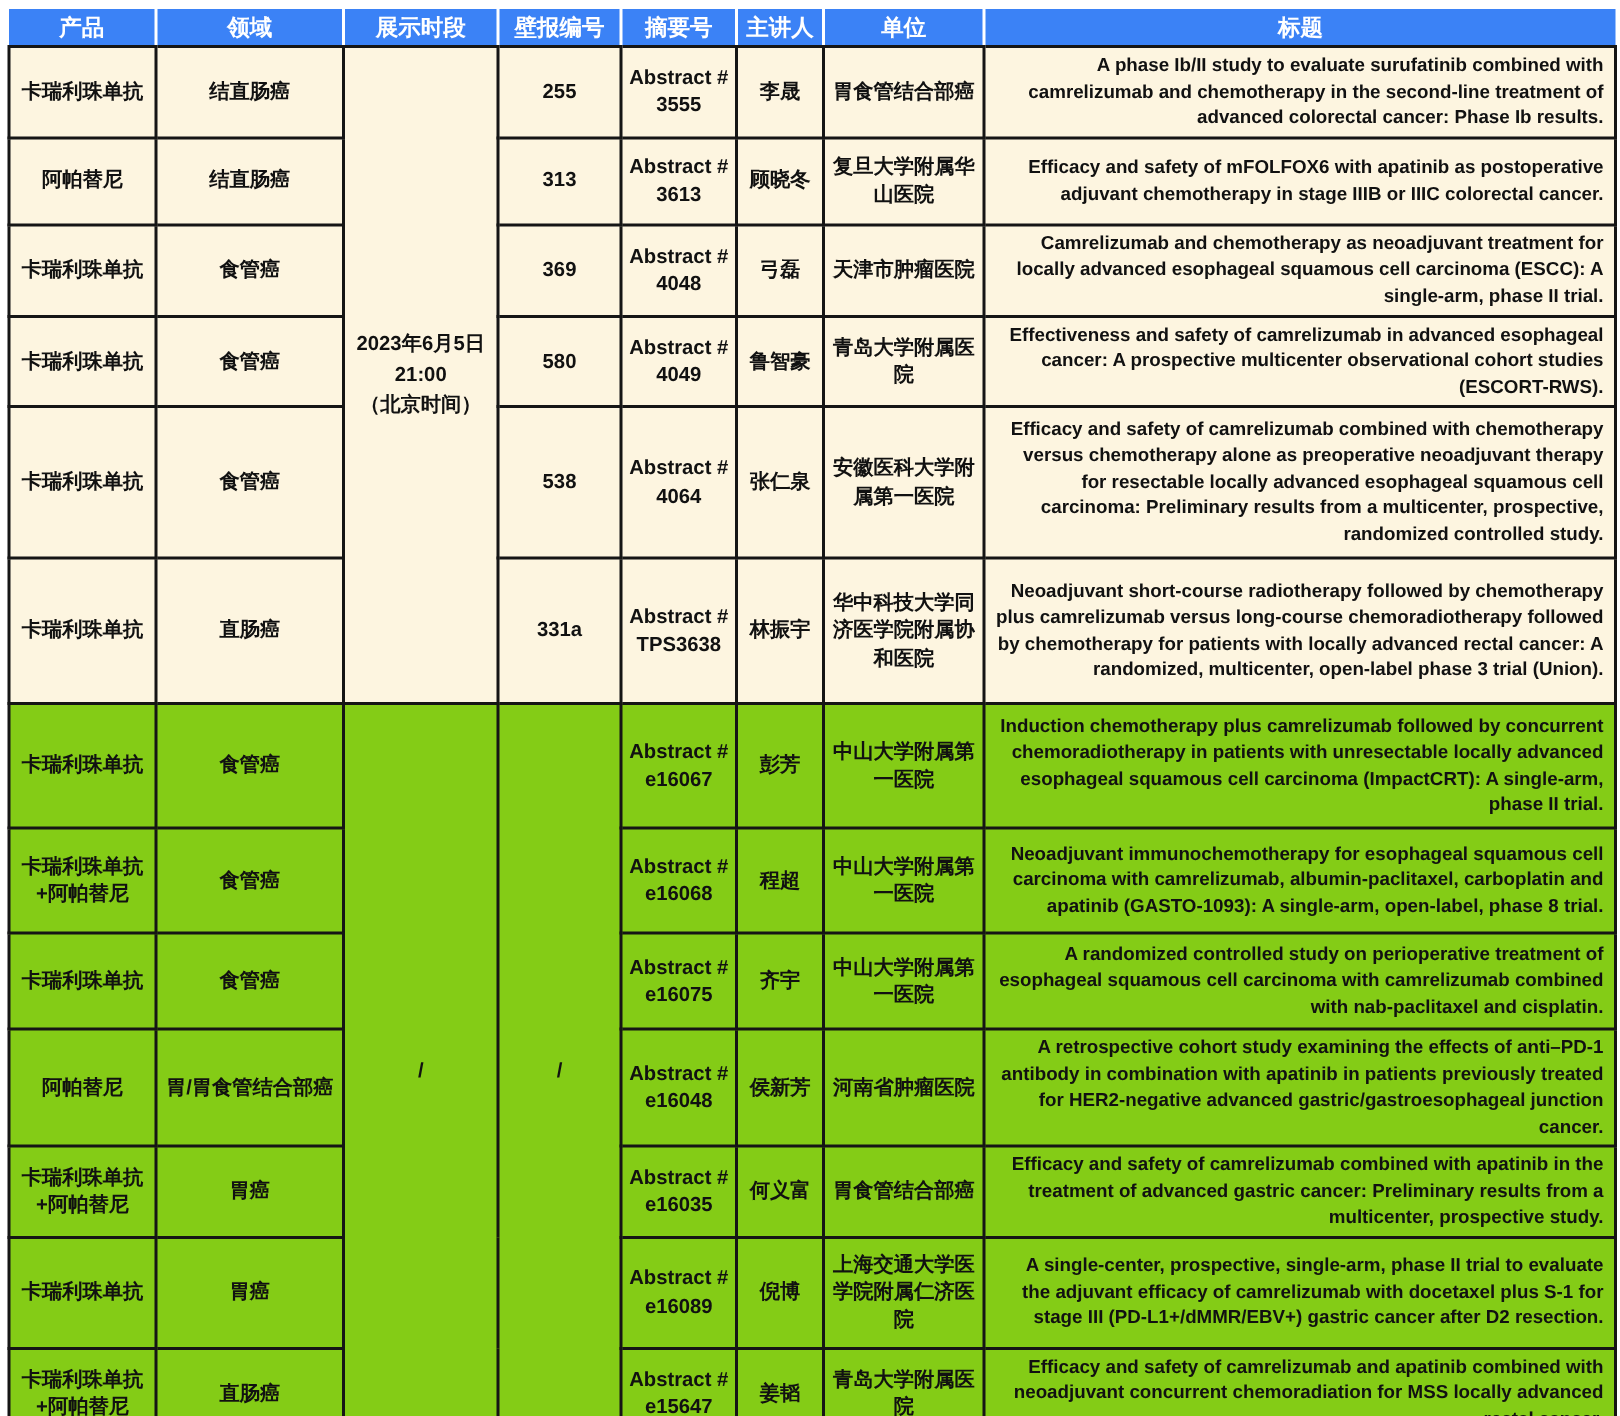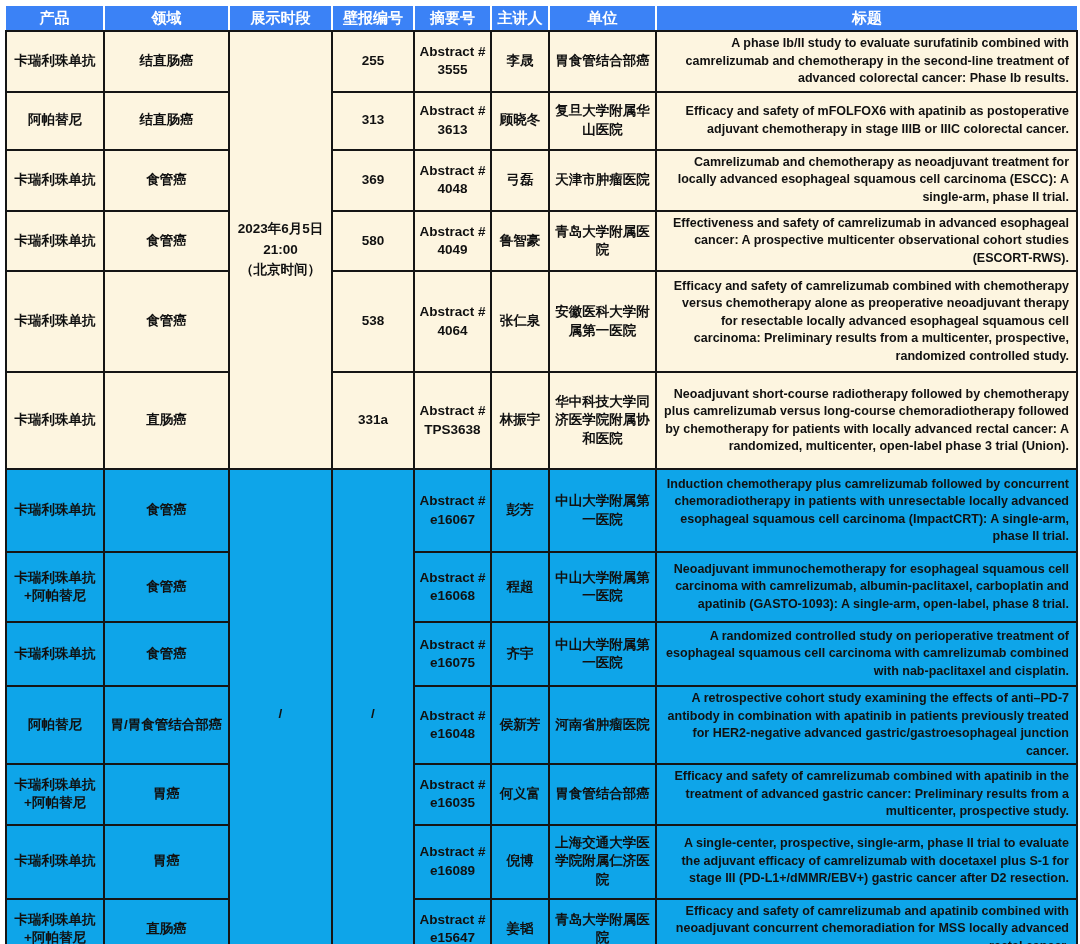--- a/index.html
+++ b/index.html
@@ -51,21 +51,21 @@
   td.time { line-height: 1.55; }
   td.title {
     font-size: 12.5px;
     line-height: 1.4;
     text-align: right;
     padding: 3px 7px;
     white-space: normal;
   }
   
   .s1 { background: #fdf5e0; }
-  .s2 { background: #0ea5e9; }
+  .s2 { background: #84cc16; }
   
   tbody tr:nth-child(1)  { height: 53px; }
   tbody tr:nth-child(2)  { height: 58px; }
   tbody tr:nth-child(3)  { height: 61px; }
   tbody tr:nth-child(4)  { height: 55px; }
   tbody tr:nth-child(5)  { height: 101px; }
   tbody tr:nth-child(6)  { height: 97px; }
   tbody tr:nth-child(7)  { height: 83px; }
   tbody tr:nth-child(8)  { height: 70px; }
   tbody tr:nth-child(9)  { height: 64px; }
@@ -197,21 +197,21 @@
         <td class="c s2">中山大学附属第一医院</td>
         <td class="title s2">A randomized controlled study on perioperative treatment of esophageal squamous cell carcinoma with camrelizumab combined with nab-paclitaxel and cisplatin.</td>
       </tr>
       <tr>
         <td class="c s2">阿帕替尼</td>
         <td class="c s2">胃/胃食管结合部癌</td>
         <td class="c s2">Abstract #
 e16048</td>
         <td class="c s2">侯新芳</td>
         <td class="c s2">河南省肿瘤医院</td>
-        <td class="title s2">A retrospective cohort study examining the effects of anti–PD-7 antibody in combination with apatinib in patients previously treated for HER2-negative advanced gastric/gastroesophageal junction cancer.</td>
+        <td class="title s2">A retrospective cohort study examining the effects of anti–PD-1 antibody in combination with apatinib in patients previously treated for HER2-negative advanced gastric/gastroesophageal junction cancer.</td>
       </tr>
       <tr>
         <td class="c s2">卡瑞利珠单抗
 +阿帕替尼</td>
         <td class="c s2">胃癌</td>
         <td class="c s2">Abstract #
 e16035</td>
         <td class="c s2">何义富</td>
         <td class="c s2">胃食管结合部癌</td>
         <td class="title s2">Efficacy and safety of camrelizumab combined with apatinib in the treatment of advanced gastric cancer: Preliminary results from a multicenter, prospective study.</td>

